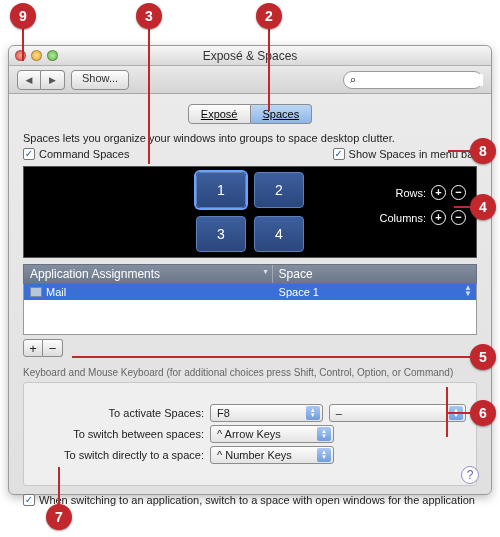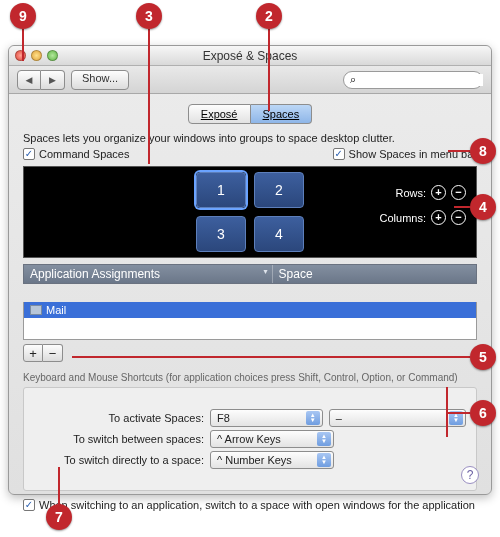--- a/index.html
+++ b/index.html
@@ -89,21 +89,21 @@
   .rowctrls{position:absolute;right:10px;top:18px;color:#fff;font-size:11px;display:flex;flex-direction:column;gap:10px;align-items:flex-end;}
   .rc{display:flex;align-items:center;gap:5px;}
   .circ{width:15px;height:15px;border-radius:50%;border:1.5px solid #fff;display:inline-flex;align-items:center;justify-content:center;font-size:11px;font-weight:bold;line-height:1;}
 
   .assignarea{margin-top:6px;}
   .assignhdr{display:flex;background:linear-gradient(#838fa0,#6b7789);color:#fff;font-size:12px;border:1px solid #6a7280;}
   .assignhdr .col{padding:2px 6px;}
   .col1{flex:0 0 55%;border-right:1px solid rgba(255,255,255,0.3);position:relative;}
   .col1::after{content:"▾";position:absolute;right:4px;color:#dfe4ec;font-size:8px;}
   .col2{flex:1;}
-  .assignlist{background:#fff;border:1px solid #9a9a9a;border-top:none;height:38px;margin-top:18px;}
+  .assignlist{background:#fff;border:1px solid #9a9a9a;border-top:none;height:51px;}
   .assignrow{display:flex;font-size:11px;}
   .assignrow.sel{background:#3a6fd8;color:#fff;}
   .assignrow .cell{padding:2px 6px;}
   .cell1{flex:0 0 55%;display:flex;align-items:center;gap:4px;}
   .cell2{flex:1;position:relative;}
   .stamp{width:12px;height:10px;background:#b7c6d8;border:1px solid #7a8ba0;display:inline-block;}
   .updn{position:absolute;right:4px;top:1px;font-size:8px;color:#cfe0ff;line-height:6px;}
 
   .addrem{display:flex;margin-top:4px;}
   .sqbtn{width:20px;height:18px;background:linear-gradient(#fdfdfd,#dcdcdc);border:1px solid #8d8d8d;display:flex;align-items:center;justify-content:center;font-size:13px;}
@@ -220,30 +220,34 @@
       <div class="assignhdr">
         <div class="col col1">Application Assignments</div>
         <div class="col col2">Space</div>
       </div>
       <div class="assignlist">
         <div class="assignrow sel">
           <div class="cell cell1">
             <span class="stamp"></span>
             <span>Mail</span>
           </div>
+          <div class="cell cell2">
+            <span>Space 1</span>
+            <span class="updn">▲<br>▼</span>
+          </div>
         </div>
       </div>
       <div class="addrem">
         <div class="sqbtn">+</div>
         <div class="sqbtn">−</div>
       </div>
     </div>
 
     <div class="kbsection">
-      <div class="kbhdr">Keyboard and Mouse Shortcuts (for application choices press Shift, Control, Option, or Command)</div>
+      <div class="kbhdr">Keyboard and Mouse Keyboard (for additional choices press Shift, Control, Option, or Command)</div>
       <div class="kbbox">
         <div class="kbrow">
           <div class="kblbl">To activate Spaces:</div>
           <div class="popup w1">
             <span>F8</span>
             <span class="arr">▲<br>▼</span>
           </div>
           <div class="popup wn">
             <span>–</span>
             <span class="arr">▲<br>▼</span>

